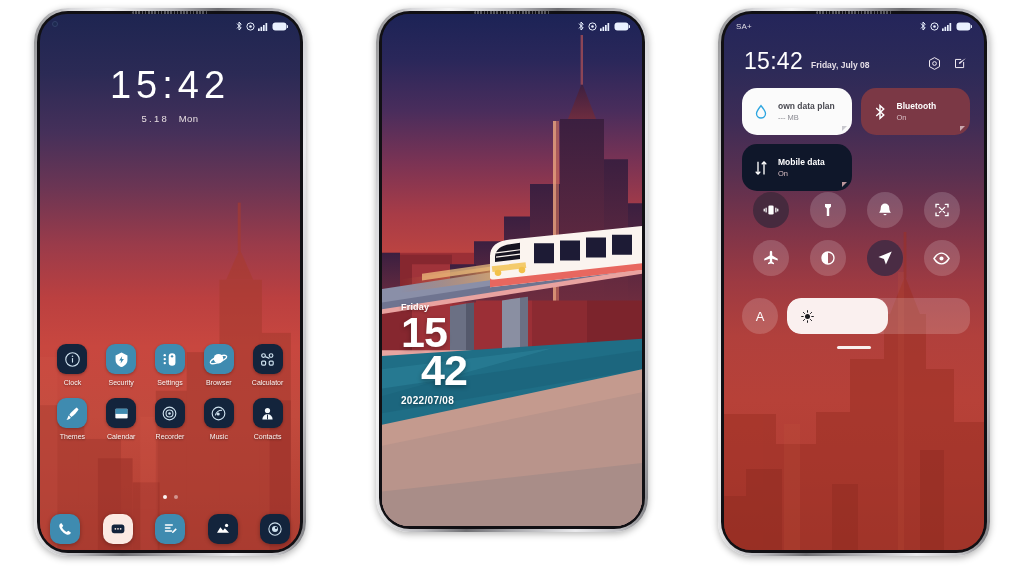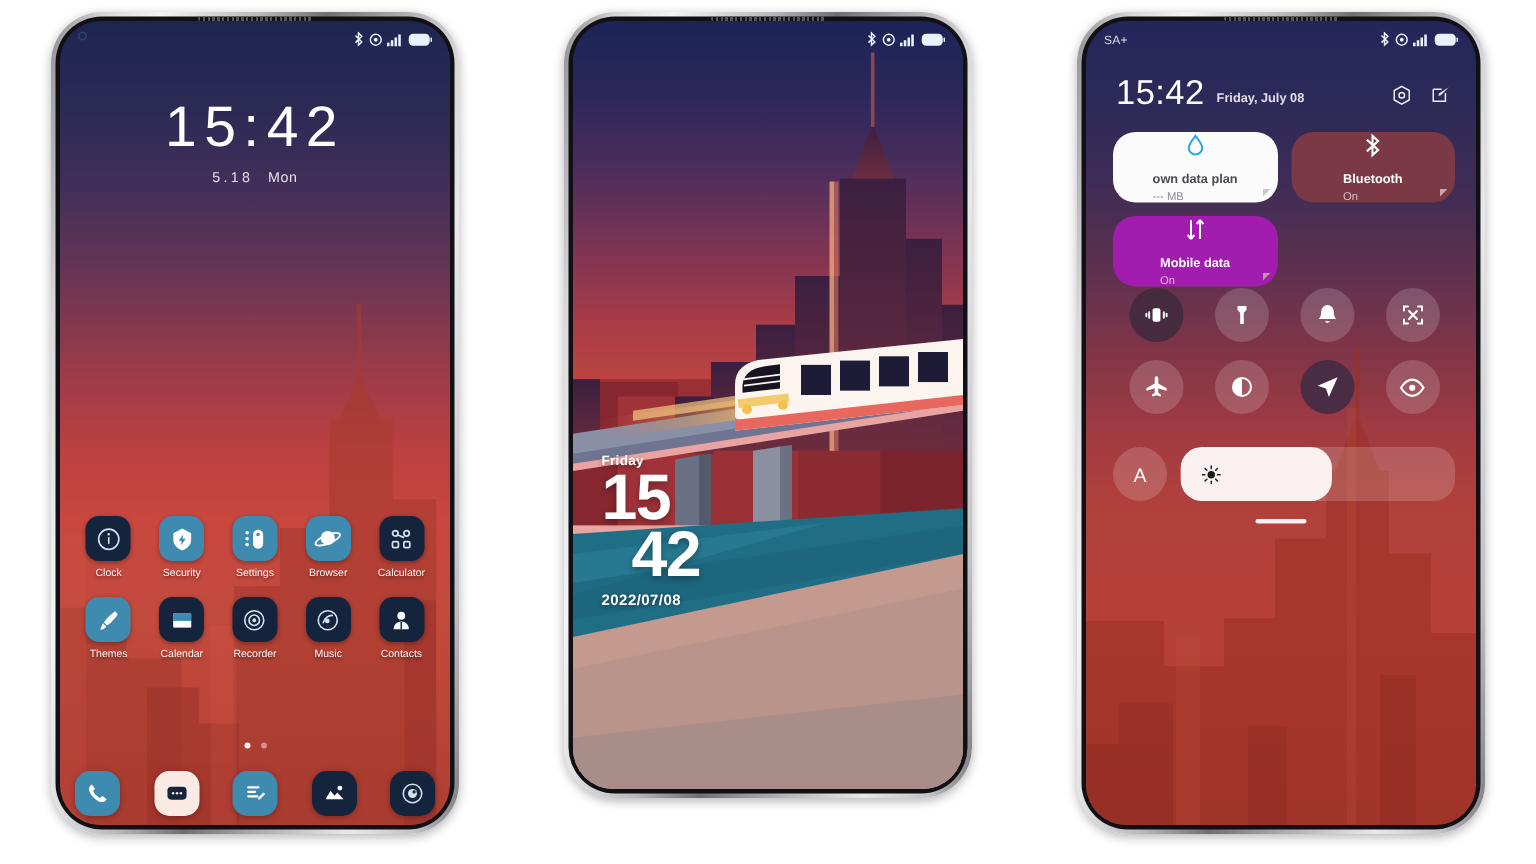--- a/index.html
+++ b/index.html
@@ -129,21 +129,20 @@
   .sh-actions { margin-left: auto; display: flex; gap: 11px; padding-bottom: 2px; }
 
   .bigtiles {
     position: absolute; top: 74px; left: 18px; right: 14px;
     display: grid; grid-template-columns: 1fr 1fr; gap: 9px;
   }
   .btile {
     height: 47px; border-radius: 15px; position: relative;
     display: flex; align-items: center; gap: 8px; padding: 0 10px;
     overflow: hidden;
-    flex-direction: column;
   }
   .btile .tx { display: flex; flex-direction: column; min-width: 0; }
   .btile .t1 { font-size: 8.5px; font-weight: 700; white-space: nowrap; }
   .btile .t2 { font-size: 7.5px; margin-top: 2px; white-space: nowrap; }
   .btile .corner {
     position: absolute; right: 5px; bottom: 4px;
     width: 0; height: 0; border-style: solid;
     border-width: 0 0 5px 5px; border-color: transparent;
   }
 
@@ -624,21 +623,21 @@
             <svg width="18" height="18" viewBox="0 0 24 24">
               <path d="M7 6.8 L17 16 L12 20.5 V3.5 L17 8 L7 17.2" stroke="#fff" stroke-width="1.9" fill="none"></path>
             </svg>
             <div class="tx">
               <div class="t1">Bluetooth</div>
               <div class="t2" style="color:#d8bec4">On</div>
             </div>
             <div class="corner" style="border-left-color:#c9a8ae"></div>
           </div>
 
-          <div class="btile" style="background:#a21caf; color:#ffffff;">
+          <div class="btile" style="background:#0f172a; color:#ffffff;">
             <svg width="18" height="18" viewBox="0 0 24 24">
               <path d="M8 3.5 v17 M8 20.5 L5 16.8 M8 20.5 L11 16.8" stroke="#fff" stroke-width="1.8" fill="none"></path>
               <path d="M16 20.5 v-17 M16 3.5 L13 7.2 M16 3.5 L19 7.2" stroke="#fff" stroke-width="1.8" fill="none"></path>
             </svg>
             <div class="tx">
               <div class="t1">Mobile data</div>
               <div class="t2" style="color:#d8bec4">On</div>
             </div>
             <div class="corner" style="border-left-color:#bb979d"></div>
           </div>

